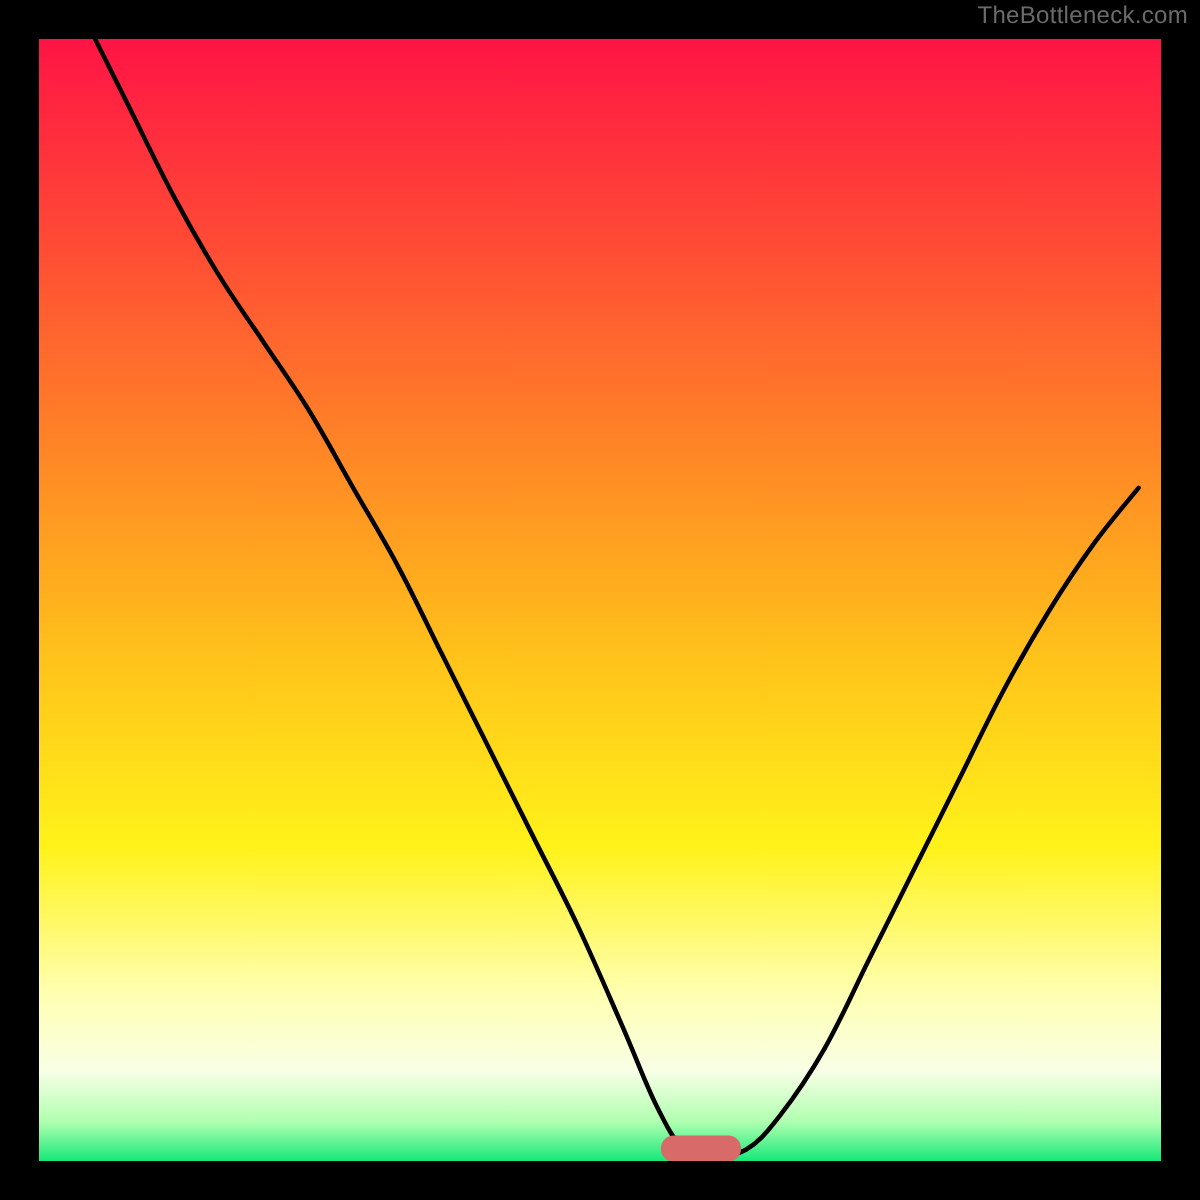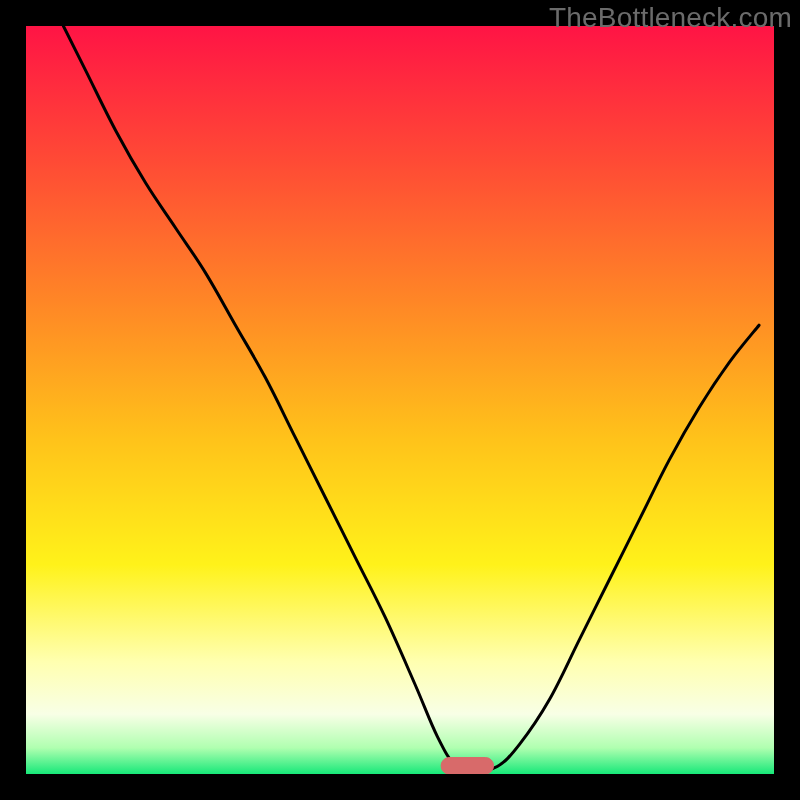--- a/index.html
+++ b/index.html
@@ -24,21 +24,21 @@
     top: 26px;
     width: 748px;
     height: 748px;
     overflow: hidden;
   }
   .attrib {
     position: absolute;
     top: 2px;
     right: 8px;
     font-family: Arial, Helvetica, sans-serif;
-    font-size: 28px;
+    font-size: 16px;
     color: #6b6b6b;
     font-weight: 500;
     letter-spacing: 0.2px;
   }
   svg { display: block; }
 </style>
 </head>
 <body>
 
 <div class="frame">

